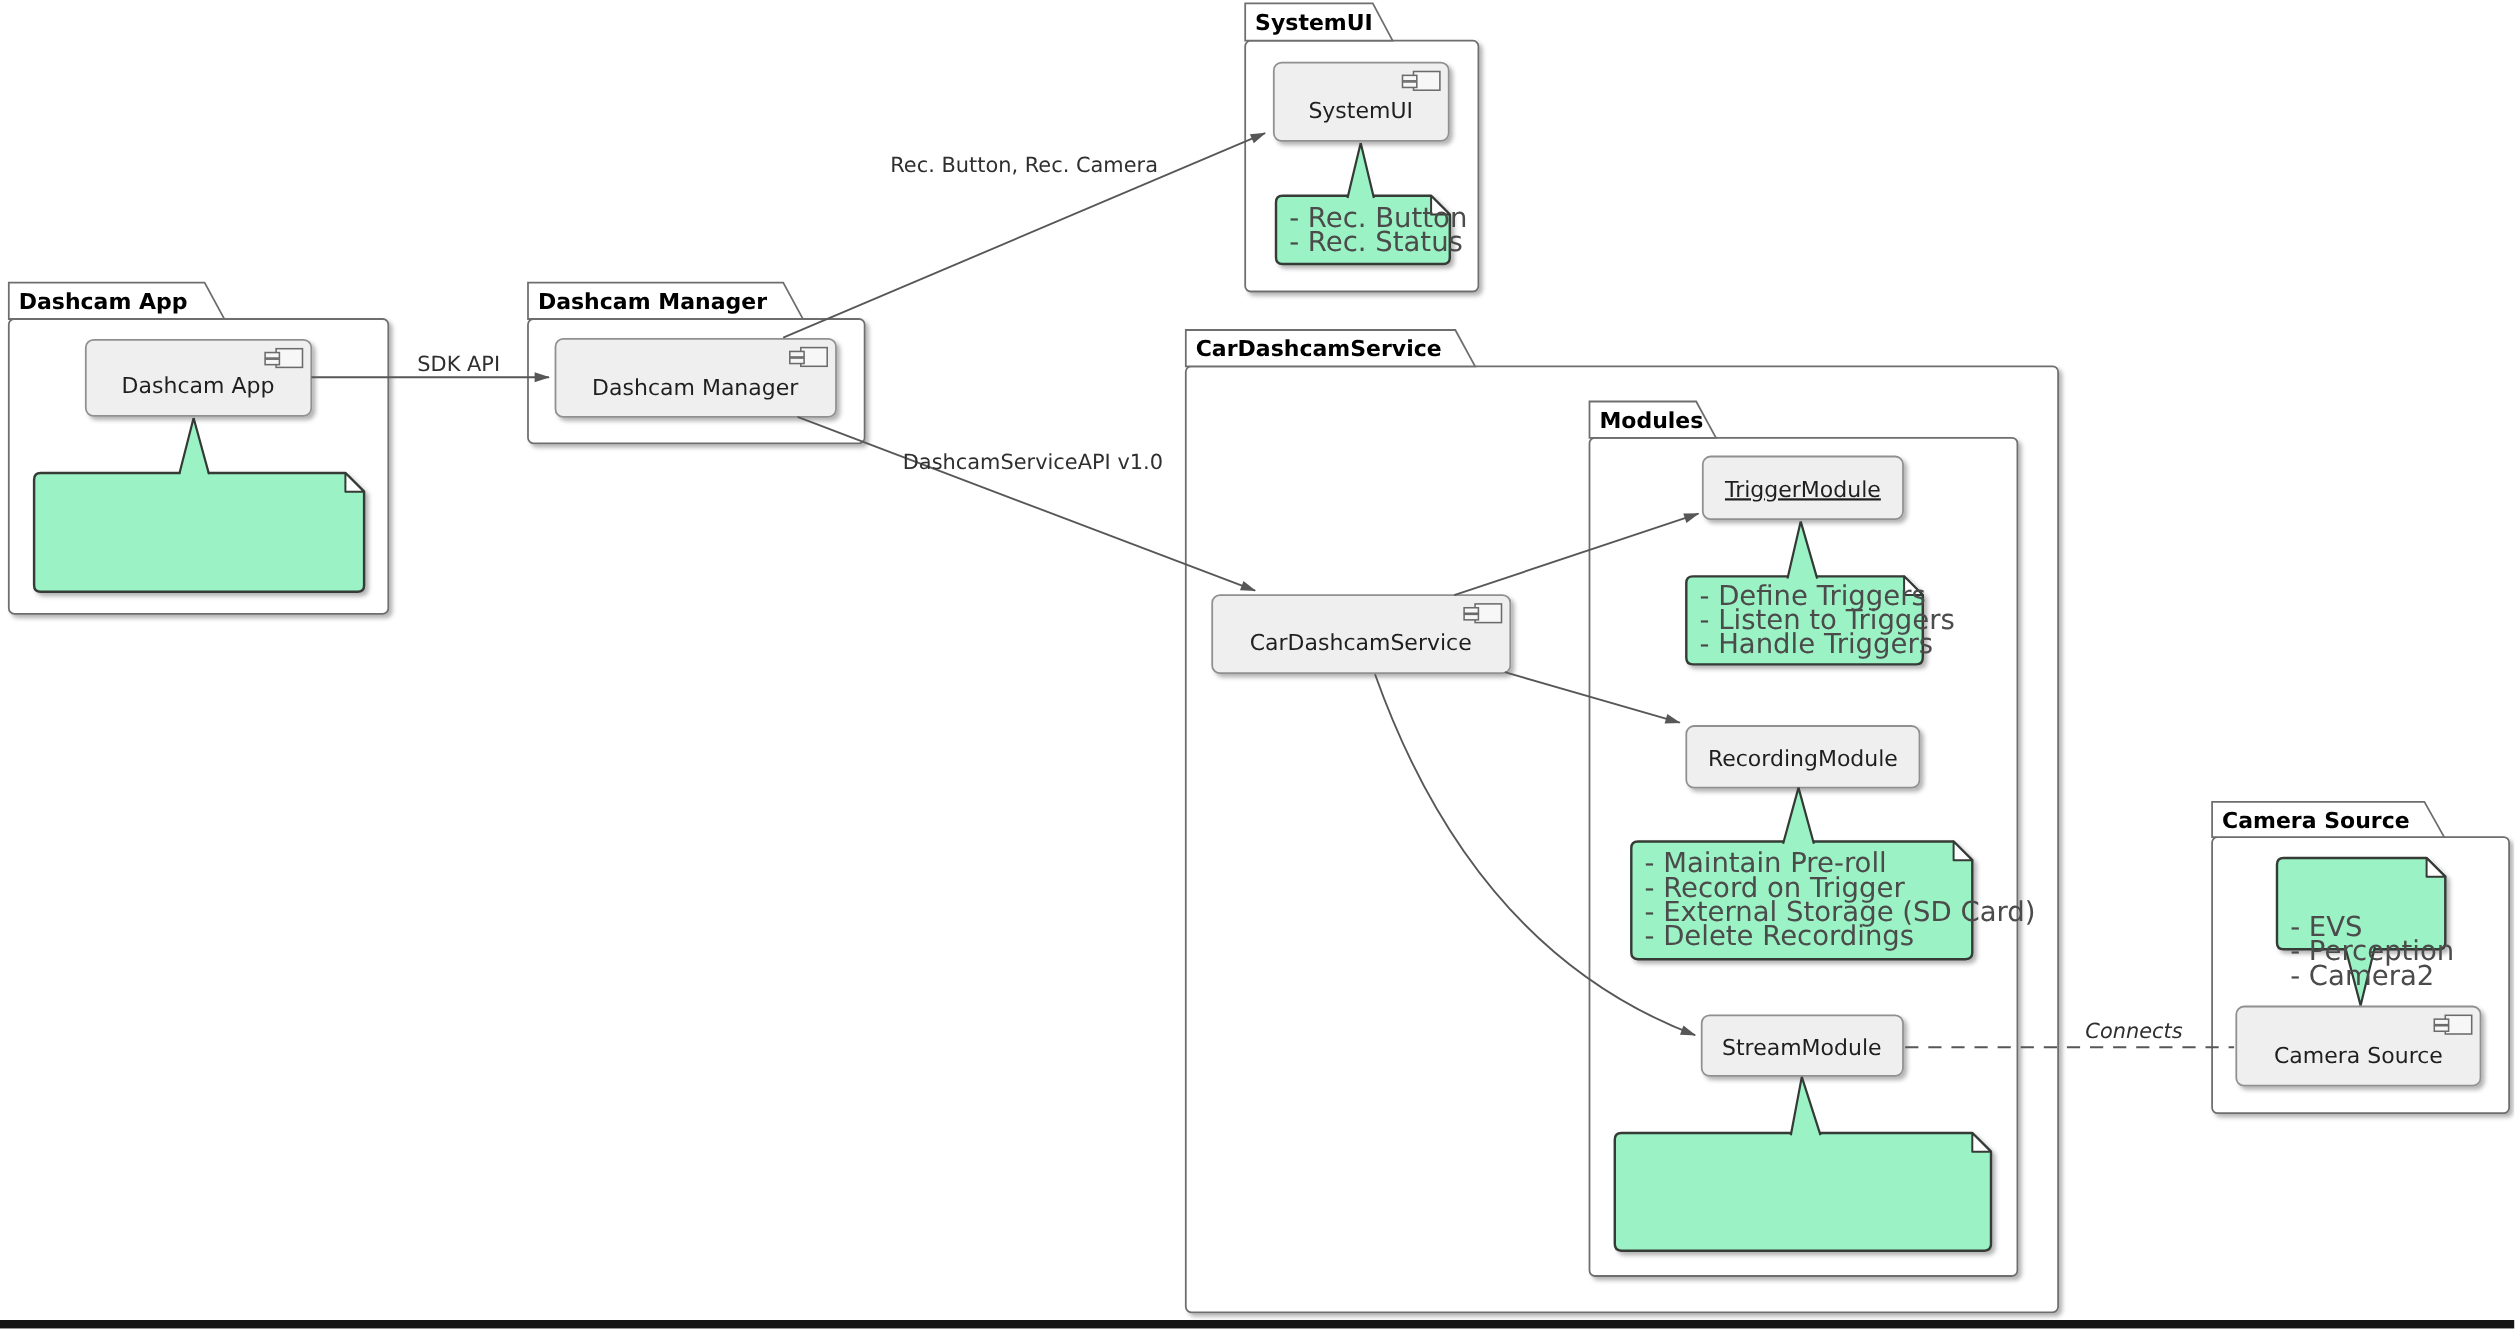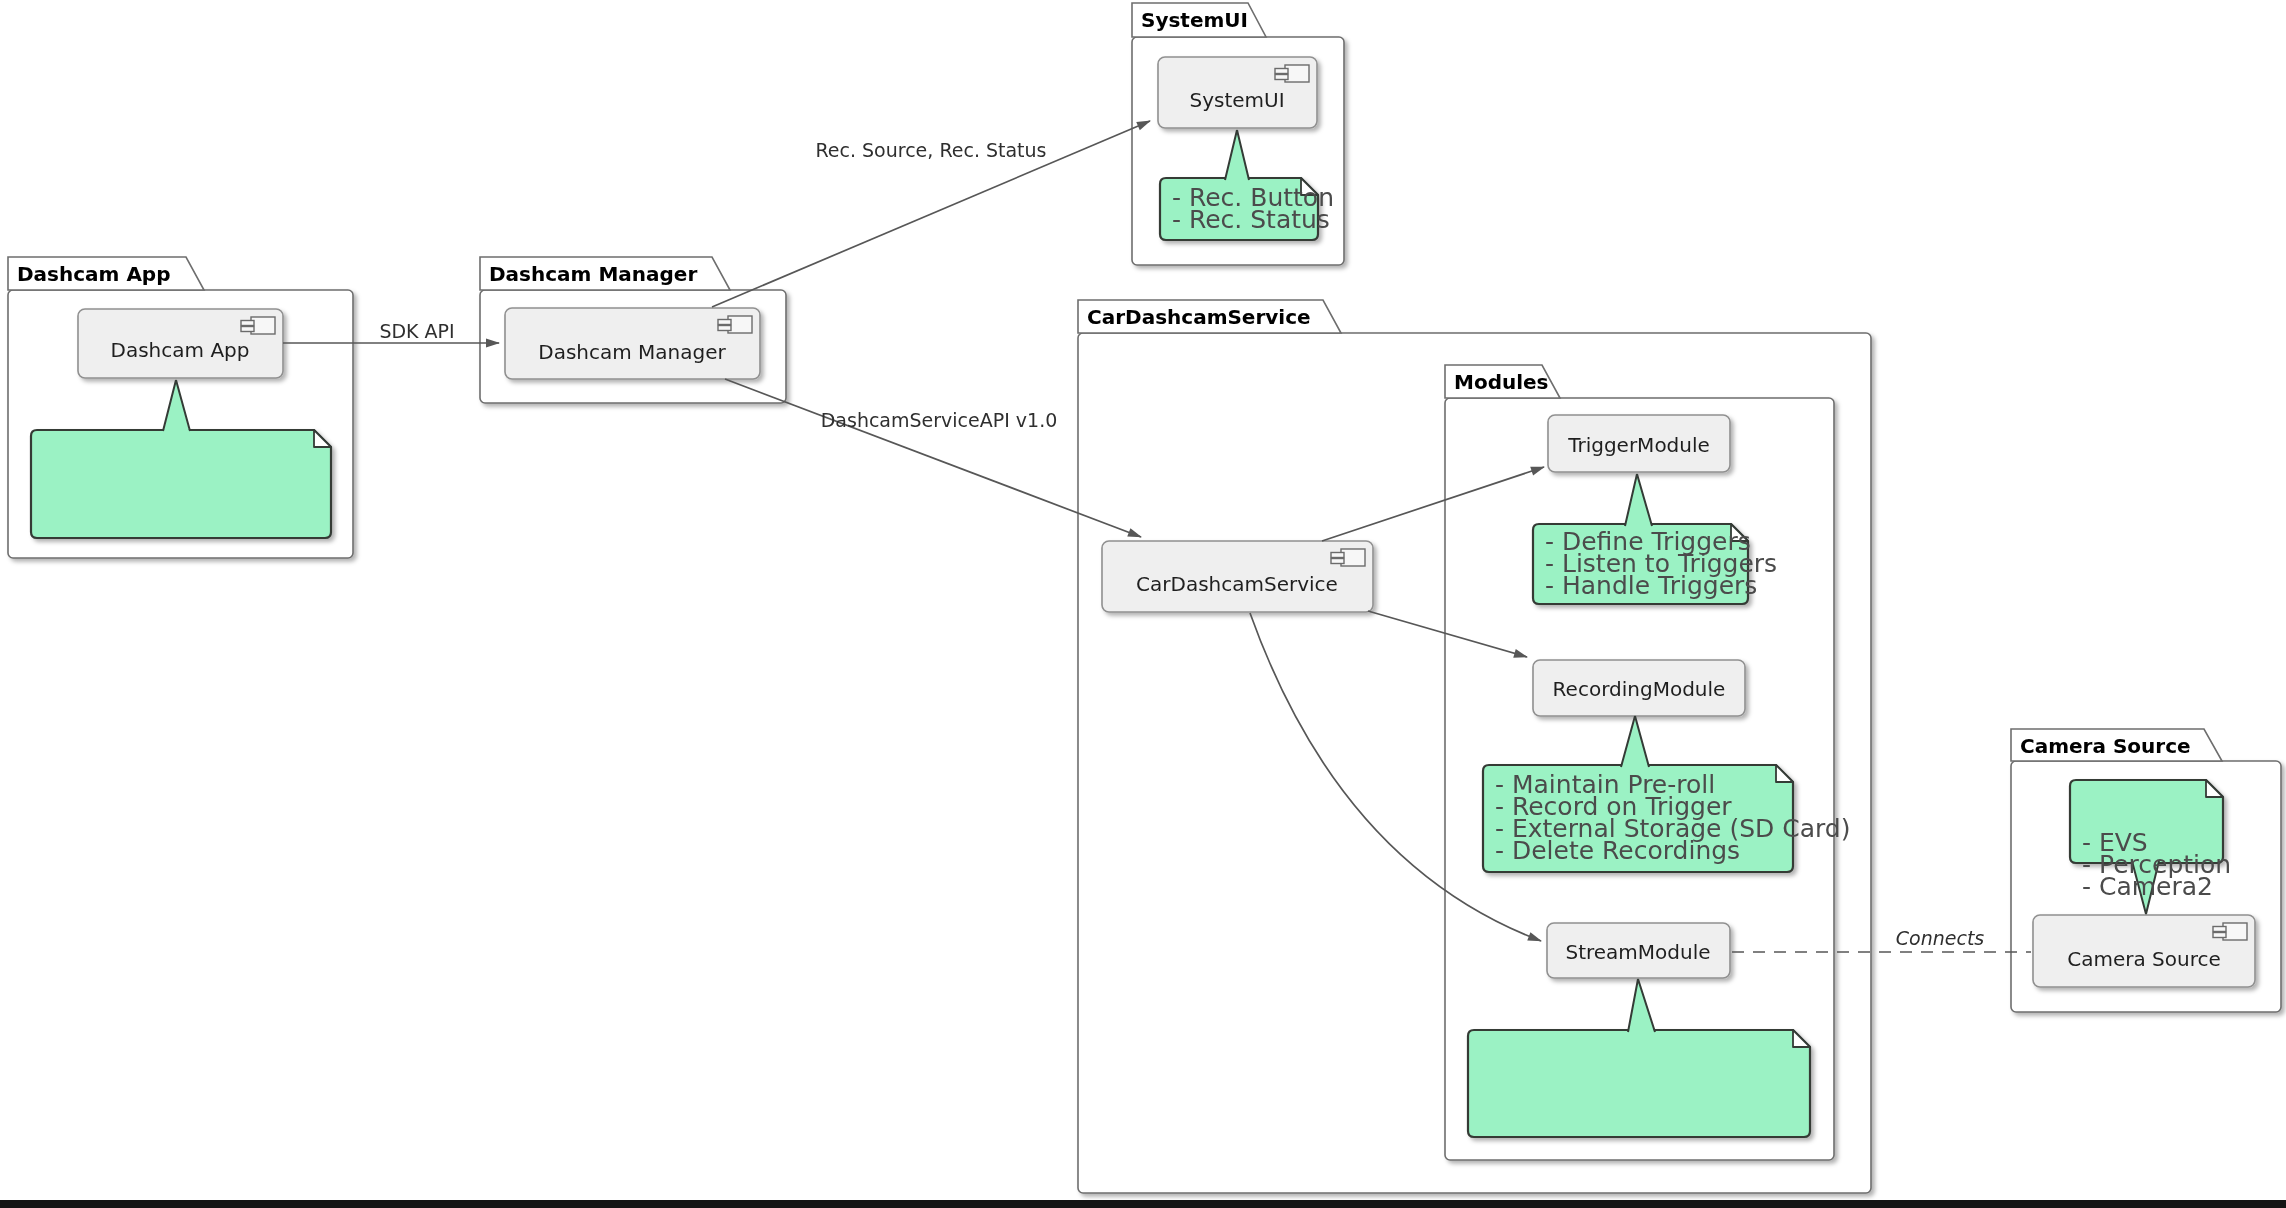--- a/index.html
+++ b/index.html
@@ -176,21 +176,21 @@
   <div class="txt pkg-title" style="left:489px; top:262px;">Dashcam Manager</div>
   <div class="txt pkg-title" style="left:1141px; top:8px;">SystemUI</div>
   <div class="txt pkg-title" style="left:1087px; top:305px;">CarDashcamService</div>
   <div class="txt pkg-title" style="left:1454px; top:370px;">Modules</div>
   <div class="txt pkg-title" style="left:2020px; top:734px;">Camera Source</div>
 
   <div class="txt comp-label" style="left:180px; top:338px;">Dashcam App</div>
   <div class="txt comp-label" style="left:632px; top:340px;">Dashcam Manager</div>
   <div class="txt comp-label" style="left:1237px; top:88px;">SystemUI</div>
   <div class="txt comp-label" style="left:1237px; top:572px;">CarDashcamService</div>
-  <div class="txt comp-label" style="left:1639px; top:433px;">TriggerModule</div>
+  <div class="txt comp-label" style="left:1639px; top:433px;text-decoration:underline;">TriggerModule</div>
   <div class="txt comp-label" style="left:1639px; top:677px;">RecordingModule</div>
   <div class="txt comp-label" style="left:1638px; top:940px;">StreamModule</div>
   <div class="txt comp-label" style="left:2144px; top:947px;">Camera Source</div>
 
   <div class="txt note-text" style="left:1172px; top:187px; width:134px;">
     <div>- Rec. Button</div>
     <div>- Rec. Status</div>
   </div>
   <div class="txt note-text" style="left:1545px; top:531px; width:191px;">
     <div>- Define Triggers</div>
@@ -203,18 +203,18 @@
     <div>- External Storage (SD Card)</div>
     <div>- Delete Recordings</div>
   </div>
   <div class="txt note-text" style="left:2082px; top:784px; width:129px;margin-top:48px;">
     <div>- EVS</div>
     <div>- Perception</div>
     <div>- Camera2</div>
   </div>
 
   <div class="txt edge-label" style="left:417px; top:331px;">SDK API</div>
-  <div class="txt edge-label" style="left:931px; top:150px;">Rec. Source, Rec. Status</div>
+  <div class="txt edge-label" style="left:931px; top:150px;">Rec. Button, Rec. Camera</div>
   <div class="txt edge-label" style="left:939px; top:402px;margin-top:18px;">DashcamServiceAPI v1.0</div>
   <div class="txt edge-label" style="left:1940px; top:938px;font-style:italic;">Connects</div>
 
   <div id="bottom-bar"></div>
 </div>
 
 </body></html>

